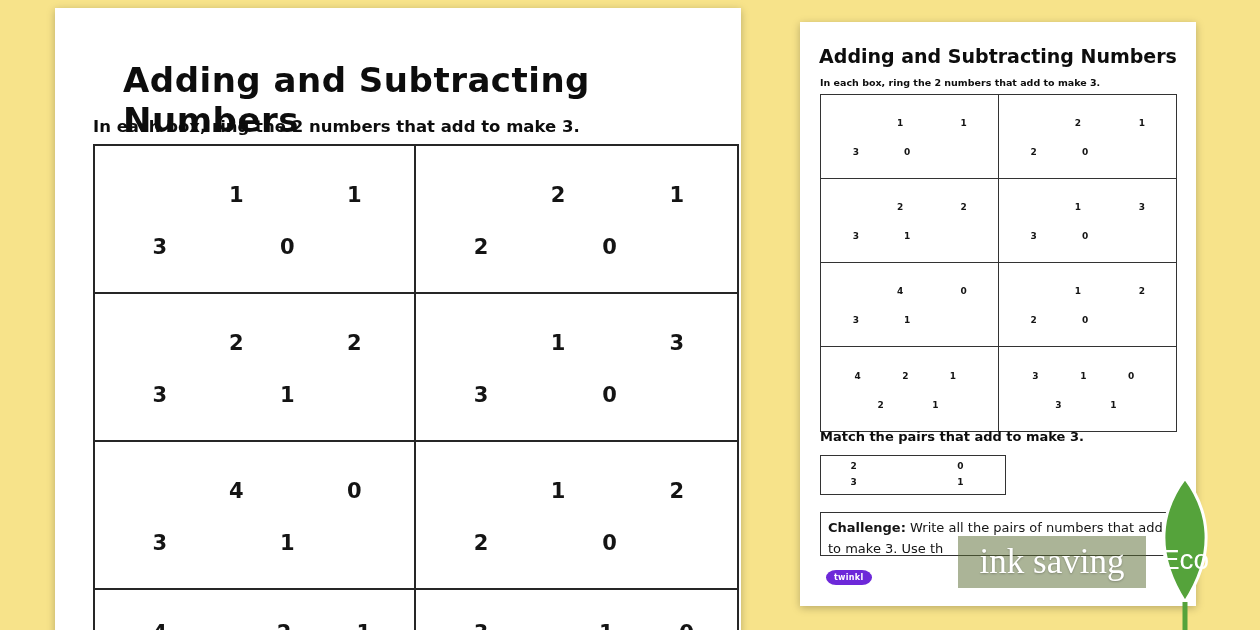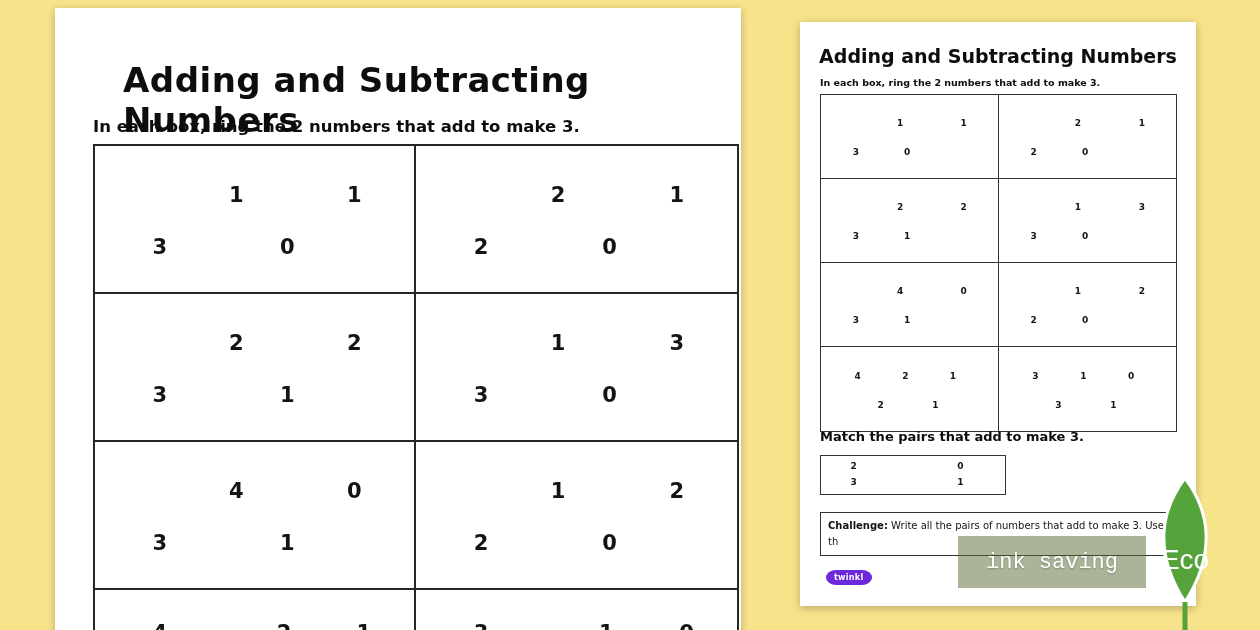--- a/index.html
+++ b/index.html
@@ -83,41 +83,41 @@
     border:1px solid #333;
   }
   .smn.m-tl{ left:16%; top:5px; }
   .smn.m-tr{ left:74%; top:5px; }
   .smn.m-bl{ left:16%; top:21px; }
   .smn.m-br{ left:74%; top:21px; }
 
   .sm-challenge{
     position:absolute; left:20px; top:490px; width:356px; height:44px;
     border:1px solid #333; padding:5px 7px;
-    font-size:10px; line-height:1.6; color:#141414;
+    font-size:13px; line-height:1.6; color:#141414;
   }
   .sm-challenge .lbl{ font-weight:800; }
 
   .sm-logo{
     position:absolute; left:26px; top:548px;
     background:#6d28d9; color:#fff;
     border-radius:12px / 9px; padding:3px 8px;
     font-size:8px; font-weight:700; letter-spacing:.3px;
   }
 
   
   .ink-ribbon{
     position:absolute; left:958px; top:536px; width:188px; height:52px;
     background:rgba(88,106,48,.5);
     display:flex; align-items:center; justify-content:center;
     z-index:5;
   }
   .ink-text{
-    color:#ffffff; font-size:22px; font-weight:400;
-    font-family:Liberation Mono, monospace;
+    color:#ffffff; font-size:35px; font-weight:400;
+    font-family:Liberation Serif, serif;
     text-shadow:0 1px 2px rgba(0,0,0,.25);
   }
   .eco-leaf{
     position:absolute; left:1146px; top:476px; width:78px; height:160px;
     z-index:6;
   }
   .eco-text{
     position:absolute; left:0; width:100%; top:68px; text-align:center;
     color:#ffffff; font-size:28px; font-weight:400;
     font-family:"Liberation Sans", sans-serif;

